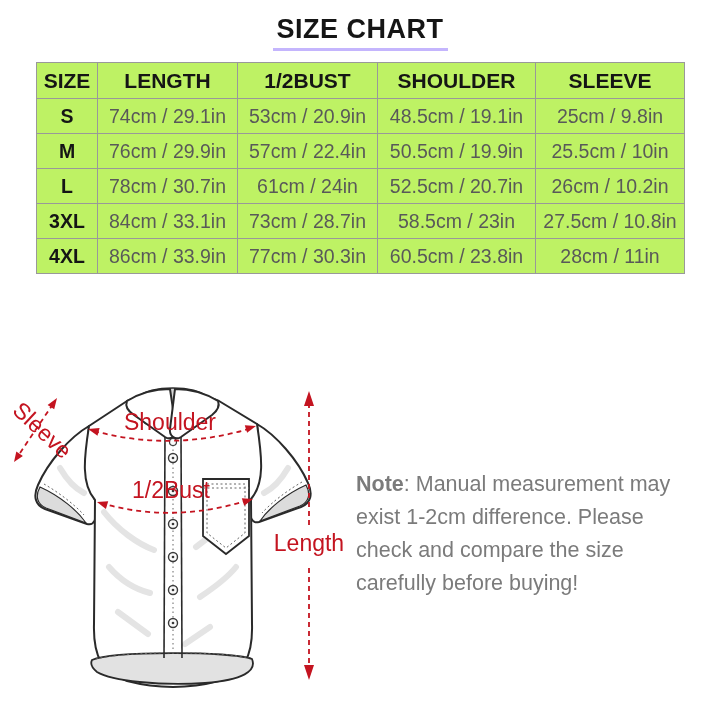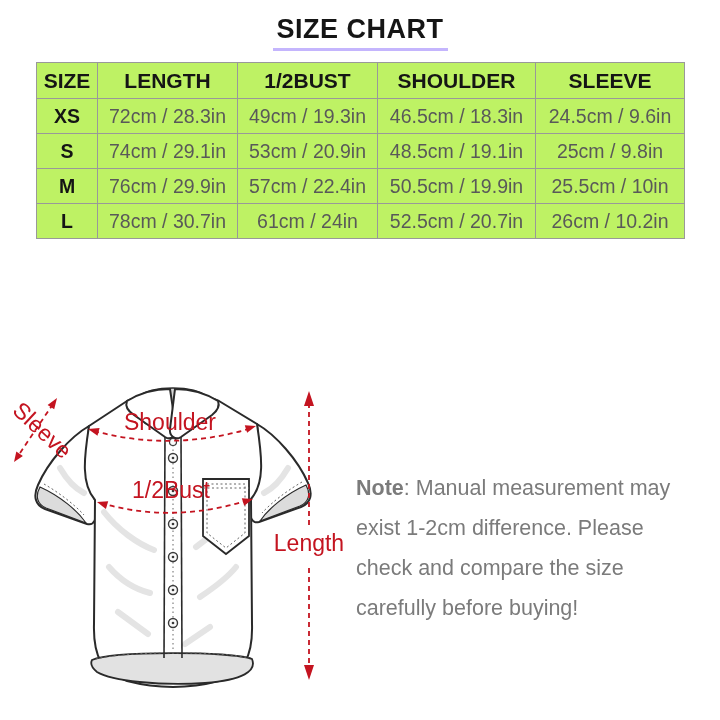--- a/index.html
+++ b/index.html
@@ -16,21 +16,21 @@
          height:32px;text-align:center;vertical-align:middle;}
   table.size-table td.size-col{font-weight:bold;color:#151515;}
   svg.diagram{position:absolute;left:0;top:372px;width:350px;height:348px;}
   .shirt-line{stroke:#2a2a2a;fill:#fff;stroke-width:2;stroke-linejoin:round;}
   .fold{stroke:#e4e4e4;stroke-width:6;fill:none;stroke-linecap:round;}
   .stitch{stroke:#666;stroke-width:1;fill:none;stroke-dasharray:2 2.5;}
   .red-dash{stroke:#c41420;stroke-width:1.8;fill:none;stroke-dasharray:5 4;}
   .red-head{fill:#c41420;stroke:none;}
   .red-label{fill:#c41420;font-size:23px;}
   .note{position:absolute;left:356px;top:468px;width:342px;font-size:21.5px;
-        line-height:40px;color:#7b7b7b;}
+        line-height:33px;color:#7b7b7b;}
   .note .nb{font-weight:bold;}
 </style>
 </head>
 <body>
 
 <div class="title-wrap">
   <span class="title">SIZE CHART</span>
 </div>
 
 <table class="size-table">
@@ -43,46 +43,53 @@
   </colgroup>
   <tbody>
       <tr>
     <th>SIZE</th>
     <th>LENGTH</th>
     <th>1/2BUST</th>
     <th>SHOULDER</th>
     <th>SLEEVE</th>
   </tr>
   <tr>
-    <td class="size-col">XS</td>
-    <td>72cm / 28.3in</td>
-    <td>49cm / 19.3in</td>
-    <td>46.5cm / 18.3in</td>
-    <td>24.5cm / 9.6in</td>
-  </tr>
-  <tr>
     <td class="size-col">S</td>
     <td>74cm / 29.1in</td>
     <td>53cm / 20.9in</td>
     <td>48.5cm / 19.1in</td>
     <td>25cm / 9.8in</td>
   </tr>
   <tr>
     <td class="size-col">M</td>
     <td>76cm / 29.9in</td>
     <td>57cm / 22.4in</td>
     <td>50.5cm / 19.9in</td>
     <td>25.5cm / 10in</td>
   </tr>
   <tr>
     <td class="size-col">L</td>
     <td>78cm / 30.7in</td>
     <td>61cm / 24in</td>
     <td>52.5cm / 20.7in</td>
     <td>26cm / 10.2in</td>
+  </tr>
+  <tr>
+    <td class="size-col">3XL</td>
+    <td>84cm / 33.1in</td>
+    <td>73cm / 28.7in</td>
+    <td>58.5cm / 23in</td>
+    <td>27.5cm / 10.8in</td>
+  </tr>
+  <tr>
+    <td class="size-col">4XL</td>
+    <td>86cm / 33.9in</td>
+    <td>77cm / 30.3in</td>
+    <td>60.5cm / 23.8in</td>
+    <td>28cm / 11in</td>
   </tr>
 </tbody>
   </table>
 
 <svg class="diagram" viewBox="0 0 350 348">
 
   <g>
 
     <path class="shirt-line" d="M 89 54 C 70 65 48 90 38 113 C 33 124 35 133 45 137 L 87 152 C 94 154 97 147 96 136 L 95 128 C 86 106 86 80 89 54 Z"></path>
     <path class="shirt-line" d="M 257 52 C 276 63 298 88 308 111 C 313 122 311 131 301 135 L 259 150 C 252 152 249 145 250 134 L 251 126 C 260 104 260 78 257 52 Z"></path>

